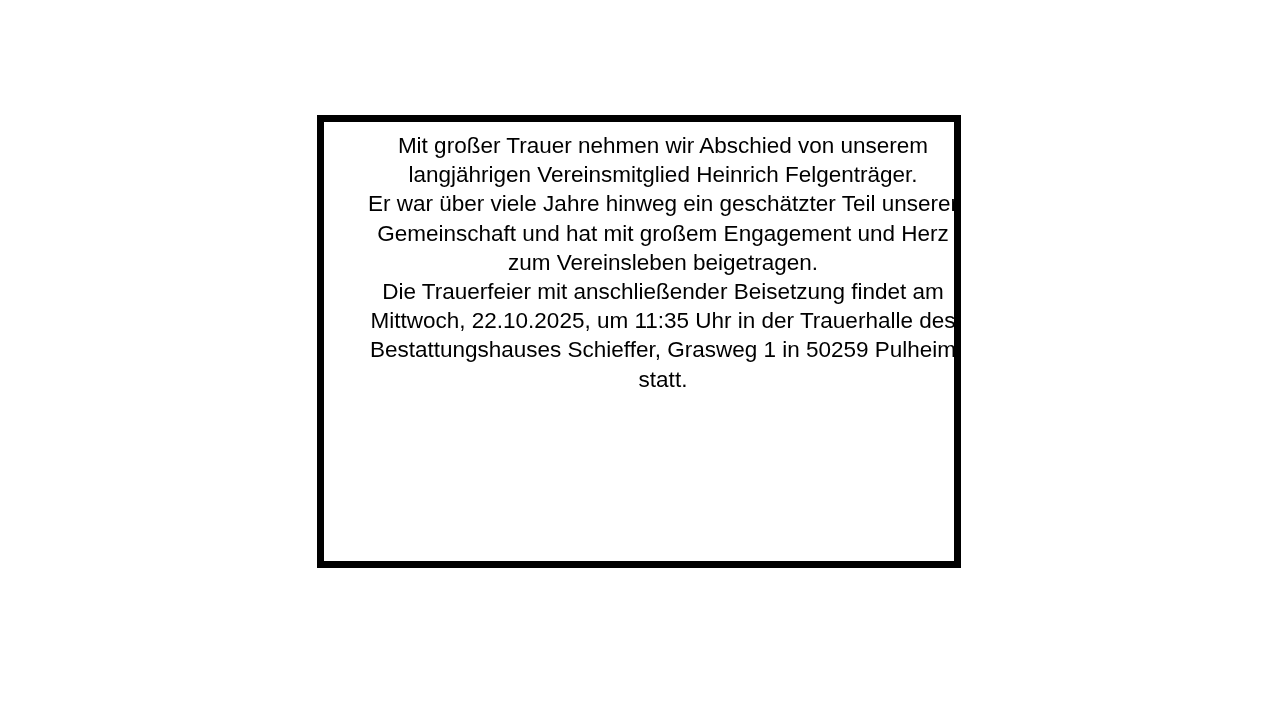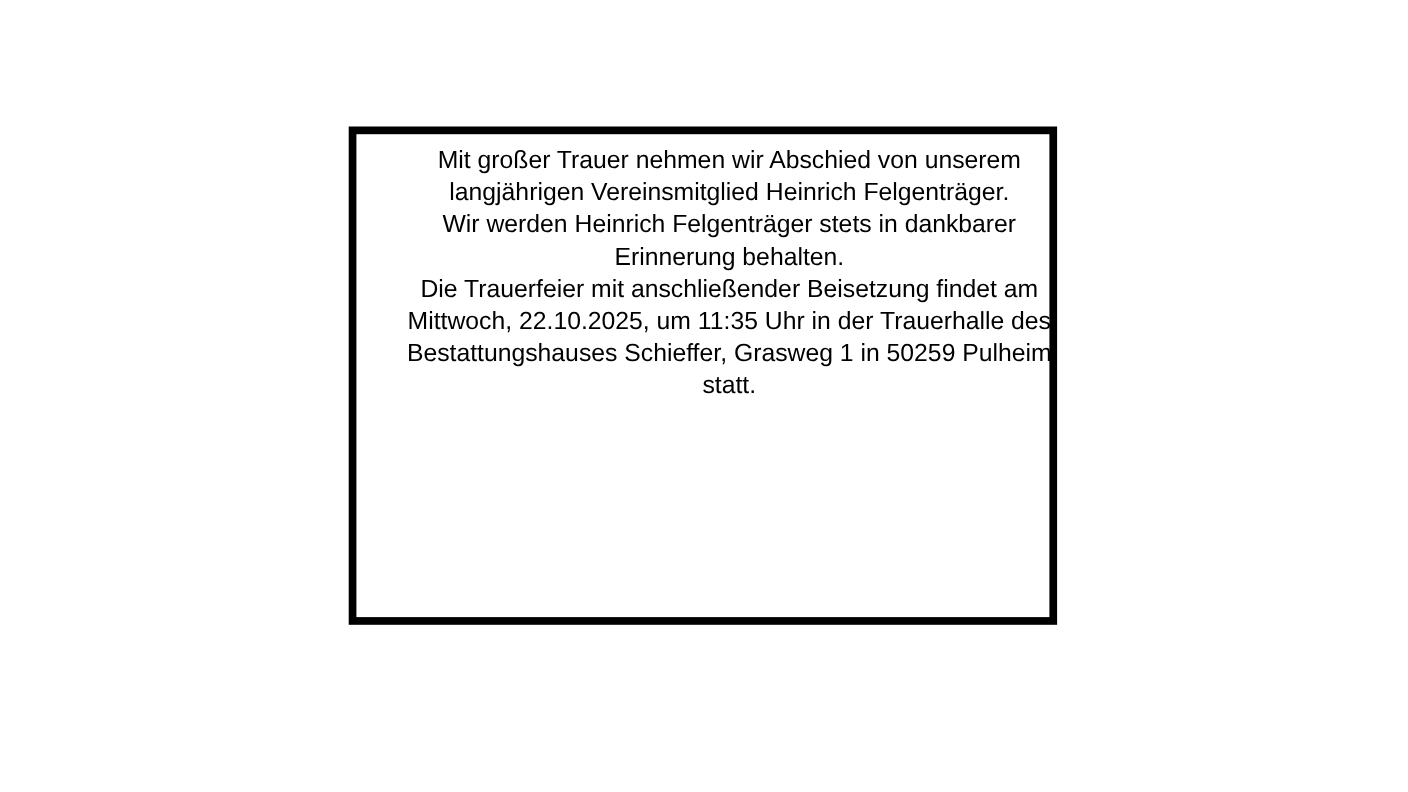--- a/index.html
+++ b/index.html
@@ -52,17 +52,17 @@
     white-space: normal;
   }
 </style>
 </head>
 <body>
 
 <div class="page">
   <div class="memorial-notice">
     <div class="notice-body">
       <span class="notice-line">Mit großer Trauer nehmen wir Abschied von unserem langjährigen Vereinsmitglied Heinrich Felgenträger.</span>
-      <span class="notice-line">Wir werden Heinrich Felgenträger stets in dankbarer Erinnerung behalten.</span>
+      <span class="notice-line">Er war über viele Jahre hinweg ein geschätzter Teil unserer Gemeinschaft und hat mit großem Engagement und Herz zum Vereinsleben beigetragen.</span>
       <span class="notice-line">Die Trauerfeier mit anschließender Beisetzung findet am Mittwoch, 22.10.2025, um 11:35 Uhr in der Trauerhalle des Bestattungshauses Schieffer, Grasweg 1 in 50259 Pulheim statt.</span>
     </div>
   </div>
 </div>
 
 </body></html>

